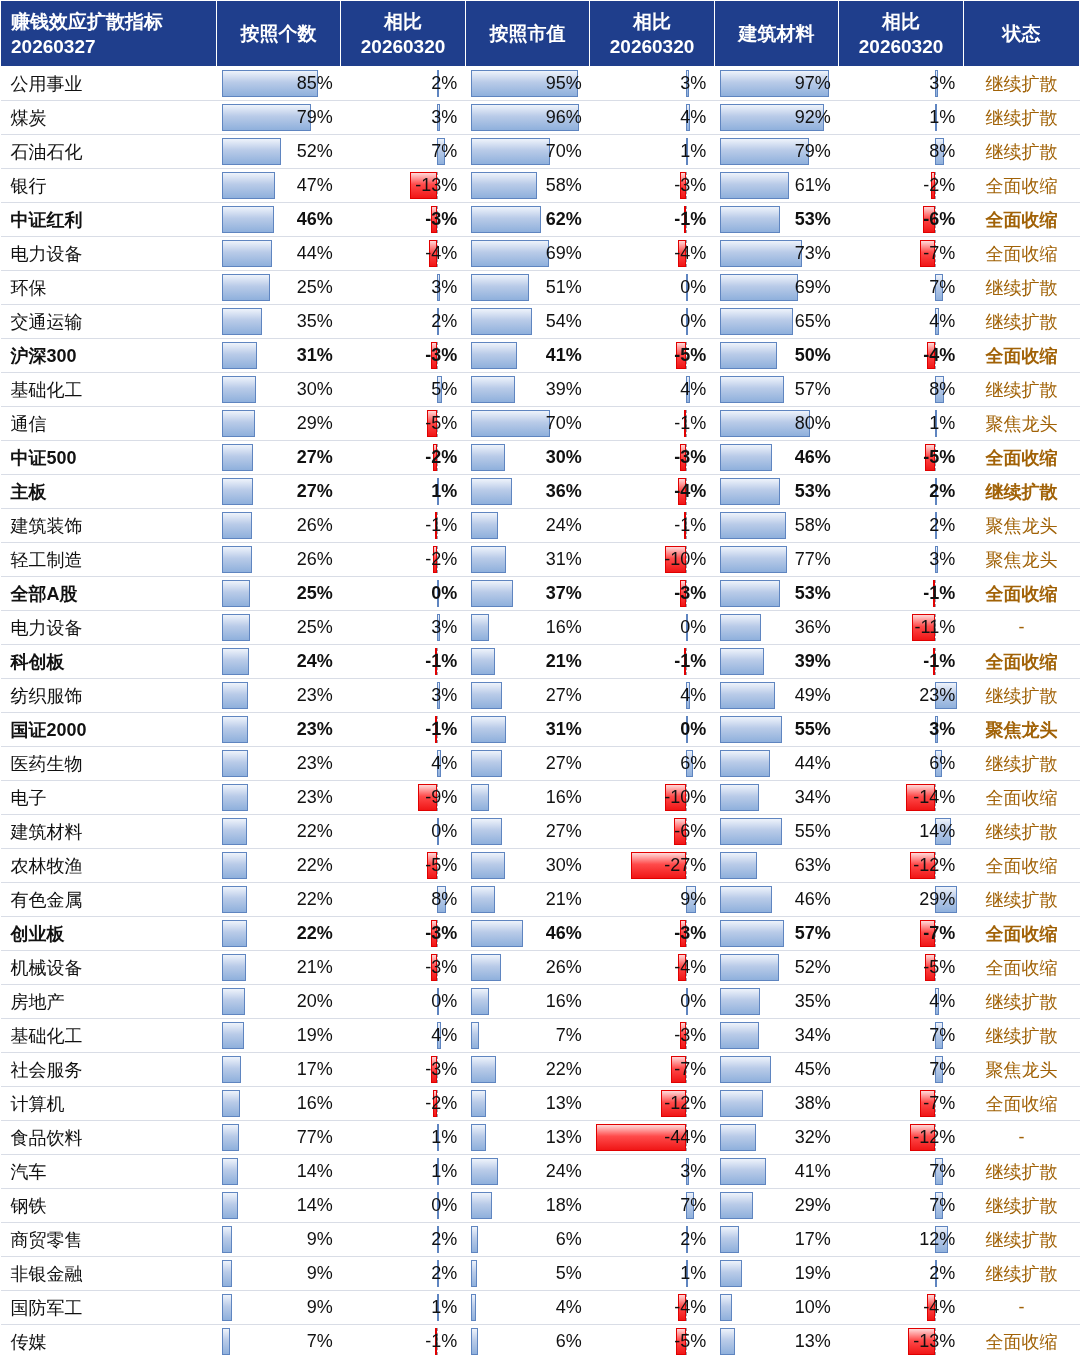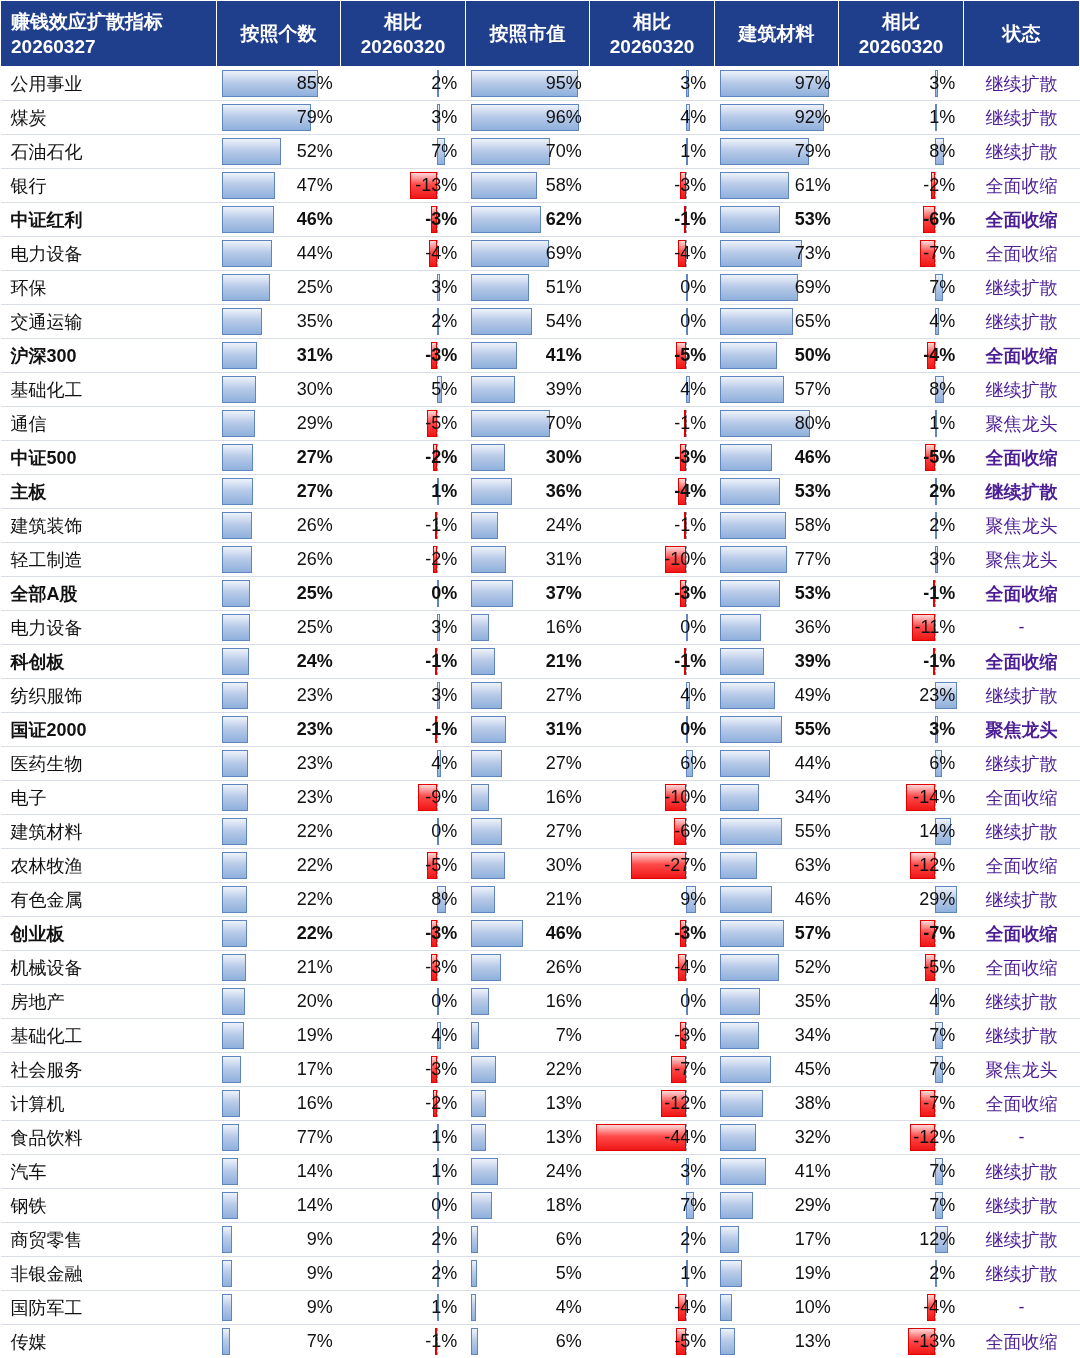--- a/index.html
+++ b/index.html
@@ -104,21 +104,21 @@
     display: flex;
     align-items: center;
     justify-content: flex-end;
     font-size: 18px;
     color: #111111;
     z-index: 3;
     white-space: nowrap;
   }
   td.state {
     text-align: center;
-    color: #4c1d95;
+    color: #a16207;
     white-space: nowrap;
   }
 </style>
 </head>
 <body>
 
 <div id="root">
   <table class="matrix">
     <colgroup>
       <col class="c-name">

